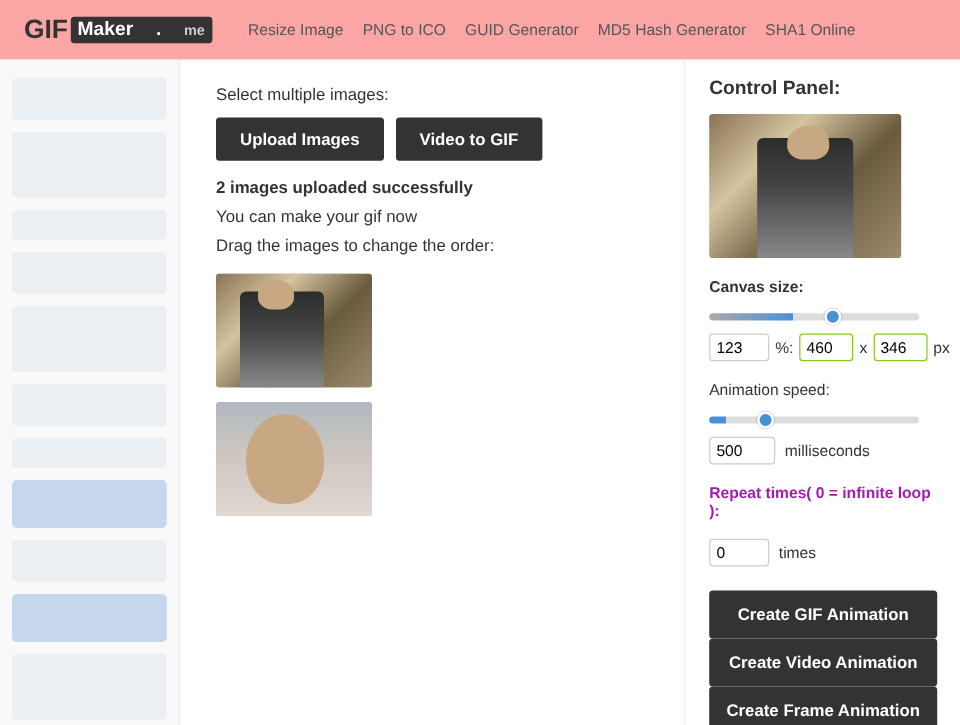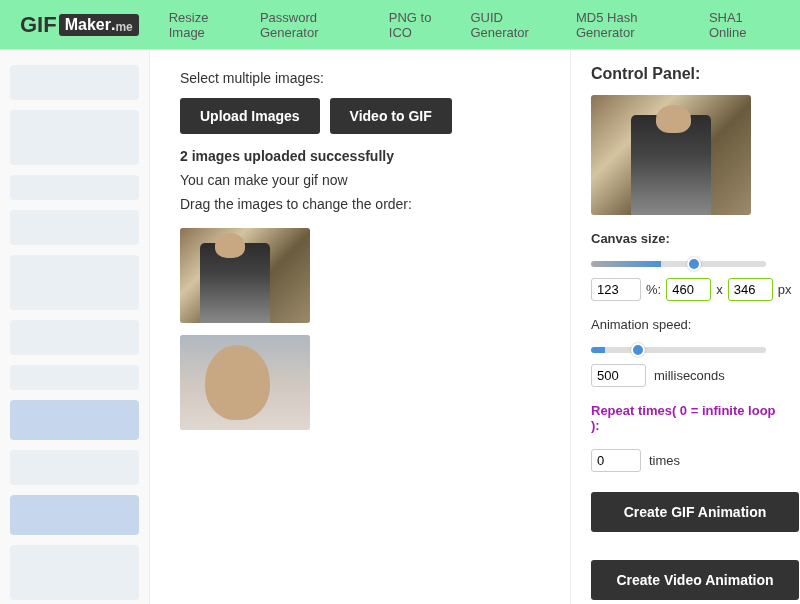--- a/index.html
+++ b/index.html
@@ -5,21 +5,21 @@
     * { box-sizing: border-box; margin: 0; padding: 0; }
     body { font-family: Arial, sans-serif; font-size: 14px; background: #fff; color: #333; }
 
     
     #header {
       display: flex;
       align-items: center;
       padding: 0 20px;
       height: 50px;
       border-bottom: 1px solid #ddd;
-      background: #86efac;
+      background: #fca5a5;
     }
     #logo-area {
       display: flex;
       align-items: center;
       margin-right: 30px;
     }
     #logo-gif {
       font-size: 22px;
       font-weight: bold;
       color: #333;
@@ -292,53 +292,52 @@
     }
     .repeat-input {
       width: 50px;
       padding: 3px 5px;
       border: 1px solid #ccc;
       border-radius: 3px;
       font-size: 13px;
     }
     .btn-create {
       display: block;
-      width: 208px;
+      width: 190px;
       background: #333;
       color: #fff;
       border: none;
       padding: 12px 10px;
       font-size: 14px;
       font-weight: bold;
       border-radius: 3px;
       cursor: pointer;
-      margin-bottom: 28px;
+      margin-bottom: 0;
       text-align: center;
     }
 
     
     #speed-slider {
       background: linear-gradient(to right, #4a90d9 8%, #ddd 8%);
     }
   </style>
 </head>
 <body>
 
 <div id="header">
   <div id="logo-area">
     <span id="logo-gif">GIF</span>
-      <span id="logo-maker" style="background: rgb(51, 51, 51); color: rgb(255, 255, 255); font-size: 16px; font-weight: bold; padding: 2px 6px; border-radius: 3px; margin-left: 2px; display: inline-flex; align-items: flex-end;">
+      <span id="logo-maker" style="background: rgb(51, 51, 51); color: rgb(255, 255, 255); font-size: 16px; font-weight: bold; padding: 2px 6px; border-radius: 3px; margin-left: 2px; display: inline-flex; align-items: center; gap: 19px;">
         <span>Maker</span>
         <span>.</span>
         <span style="color:#ccc;font-size:12px;">me</span>
       </span>
   </div>
   <nav>
     <a href="#">Resize Image</a>
-    <a href="#">Password Generator</a>
     <a href="#">PNG to ICO</a>
     <a href="#">GUID Generator</a>
     <a href="#">MD5 Hash Generator</a>
     <a href="#">SHA1 Online</a>
   </nav>
 </div>
 
 <div id="main-container">
 
   <div id="sidebar">

